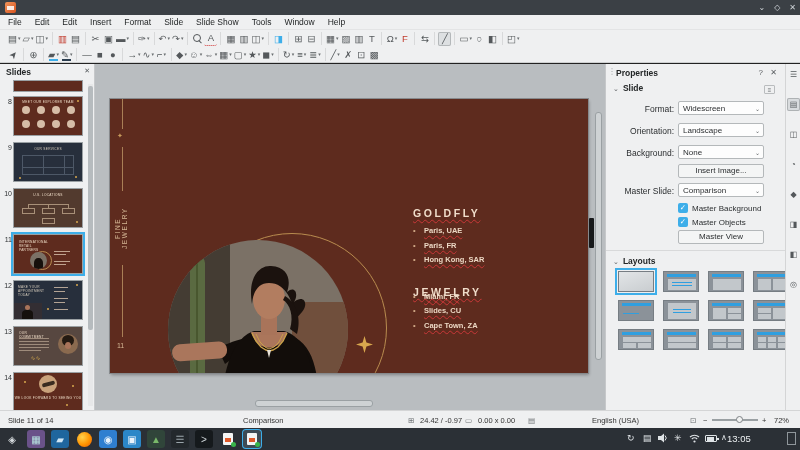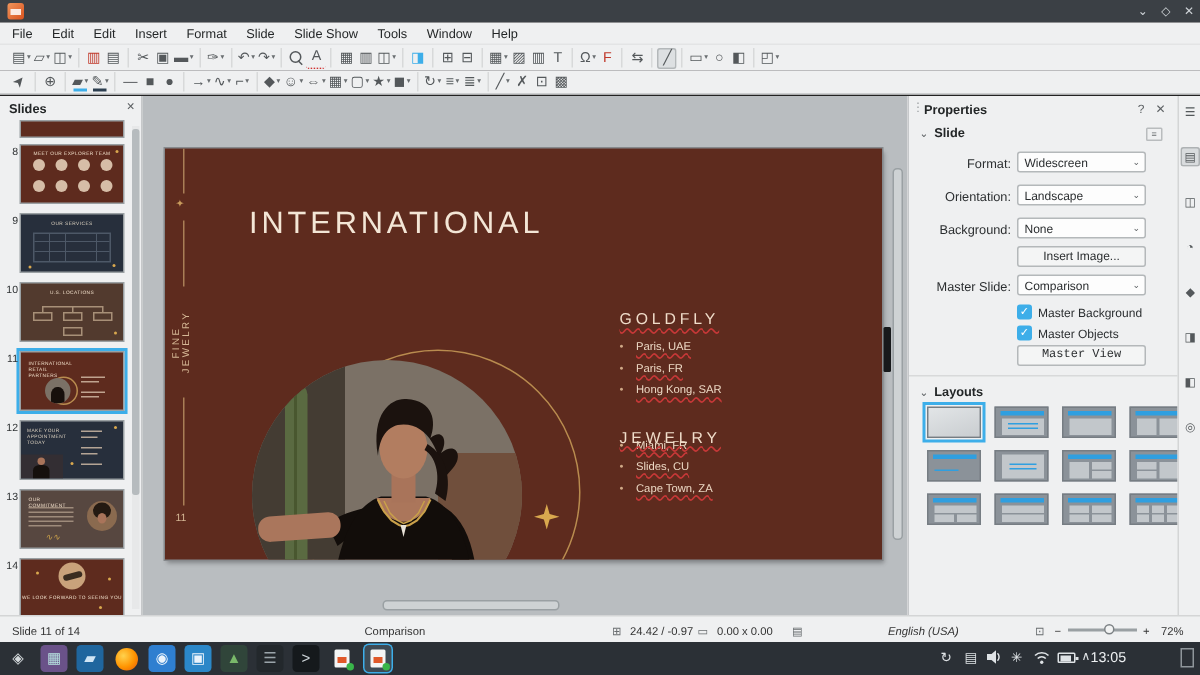--- a/index.html
+++ b/index.html
@@ -75,21 +75,21 @@
   .workspace{position:absolute;left:95px;top:0;width:510px;height:346px;background:#b9bdc0;}
   .slide{position:absolute;left:15px;top:35px;width:478px;height:274px;background:#5e2b1e;overflow:hidden;box-shadow:0 0 0 1px #86898c,1px 2px 3px rgba(0,0,0,.3);}
   .rail-line{position:absolute;left:11.5px;width:1px;background:#a97f56;}
   .rail-star{position:absolute;left:7px;top:33px;color:#c89b5c;font-size:7px;}
   .vlabel{position:absolute;left:4px;top:96px;height:66px;width:14px;writing-mode:vertical-rl;transform:rotate(180deg);font-size:6.5px;letter-spacing:1.6px;color:#d5b795;text-align:center;}
   .pagenum{position:absolute;left:7px;top:243px;font-size:7px;color:#d5b795;}
   .stitle{position:absolute;left:56px;top:38px;font-size:20.5px;line-height:24px;letter-spacing:2.6px;color:#f3e6d6;font-weight:400;}
   .ring{position:absolute;left:87px;top:134px;width:190px;height:190px;border:1px solid #b98c4f;border-radius:50%;}
   .photo{position:absolute;left:58px;top:141px;width:180px;height:180px;border-radius:50%;overflow:hidden;}
   .sparkle{position:absolute;left:246px;top:237px;}
-  .pblock{position:absolute;left:303px;color:#f0ddca;}
+  .pblock{position:absolute;left:303px;color:#f0ddca;font-weight:bold;}
   .pname{font-size:10.5px;letter-spacing:2.6px;color:#f0ddca;}
   .sp{text-decoration:underline;text-decoration-style:wavy;text-decoration-color:#c83737;text-decoration-thickness:.9px;text-underline-offset:2px;}
   .blist{margin-top:5px;}
   .bitem{display:flex;font-size:7.5px;line-height:14.5px;color:#ecd8c4;}
   .bitem .bd{width:11px;color:#cfa886;}
   .overlapwrap{position:relative;}
   .jew2{position:absolute;left:0;top:-4px;font-size:10.5px;letter-spacing:2.6px;color:#f0ddca;}
   .vscroll{position:absolute;right:3px;top:4px;width:7px;height:332px;}
   .vscroll .vt{position:absolute;left:0;top:44px;width:7px;height:248px;background:#ced2d4;border:1px solid #9aa0a3;border-radius:3px;}
   .splitter{position:absolute;right:11px;top:154px;width:5px;height:30px;background:#17191b;border-radius:1px;}
@@ -517,21 +517,20 @@
       <div class="slide">
 
         <div class="rail-line" style="top:0;height:30px;"></div>
         <div class="rail-star">✦</div>
         <div class="rail-line" style="top:48px;height:44px;"></div>
         <div class="vlabel">FINE JEWELRY</div>
         <div class="rail-line" style="top:166px;height:72px;"></div>
         <div class="pagenum">11</div>
 
         <div class="stitle">
-          <div>INTERNATIONAL</div>
         </div>
 
         <div class="ring"></div>
         <div class="photo">
           <svg width="180" height="180" viewBox="0 0 180 180">
             <rect width="180" height="180" fill="#7b7166"></rect>
             <rect width="62" height="180" fill="#443c33"></rect>
             <rect x="22" y="16" width="15" height="164" rx="7" fill="#5a6a41"></rect>
             <line x1="29" y1="22" x2="29" y2="180" stroke="#49572f" stroke-width="2"></line>
             <rect x="124" y="62" width="56" height="118" fill="#6f4b37" opacity="0.9"></rect>
@@ -640,21 +639,21 @@
 
       <div class="cbrow" style="top:139px;">
         <span class="cbox">✓</span>
         <span class="cblabel">Master Background</span>
       </div>
       <div class="cbrow" style="top:153px;">
         <span class="cbox">✓</span>
         <span class="cblabel">Master Objects</span>
       </div>
 
-      <div class="pbtn" style="top:166px;font-family:Liberation Mono, monospace;">Master View</div>
+      <div class="pbtn" style="top:166px;">Master View</div>
 
       <div style="position:absolute;left:0;top:186px;width:180px;height:1px;background:#d8d9da;"></div>
       <div class="sect-head" style="top:192px;"><span class="chev">⌄</span><span>Layouts</span></div>
       <div id="layoutgrid">
           <div class="tile blankt selected" style="left: 12px; top: 207px;"></div>
           <div class="tile" style="left: 57px; top: 207px;">
             <div class="bar"></div>
             <div class="box" style="left: 4px; top: 7px; width: 28px; height: 11px;"></div>
             <div class="bl" style="left: 8px; top: 10px; width: 20px; height: 1px;"></div>
             <div class="bl" style="left: 8px; top: 13px; width: 20px; height: 1px;"></div>
@@ -732,21 +731,21 @@
   </div>
 
   <div class="statusbar">
     <span style="left:8px;">Slide 11 of 14</span>
     <span style="left:243px;">Comparison</span>
     <span style="left:408px;color:#6a6e71;">⊞</span>
     <span style="left:420px;">24.42 / -0.97</span>
     <span style="left:465px;color:#6a6e71;">▭</span>
     <span style="left:478px;">0.00 x 0.00</span>
     <span style="left:528px;color:#6a6e71;">▤</span>
-    <span style="left:592px;font-style:italic;">English (USA)</span>
+    <span style="left:592px;">English (USA)</span>
     <span style="left:690px;color:#6a6e71;">⊡</span>
     <span style="left:703px;">−</span>
     <div class="zoomtrack">
         <div class="zoomthumb"></div>
       </div>
     <span style="left:762px;">+</span>
     <span style="left:774px;">72%</span>
   </div>
 
   <div class="taskbar" id="taskbar">

